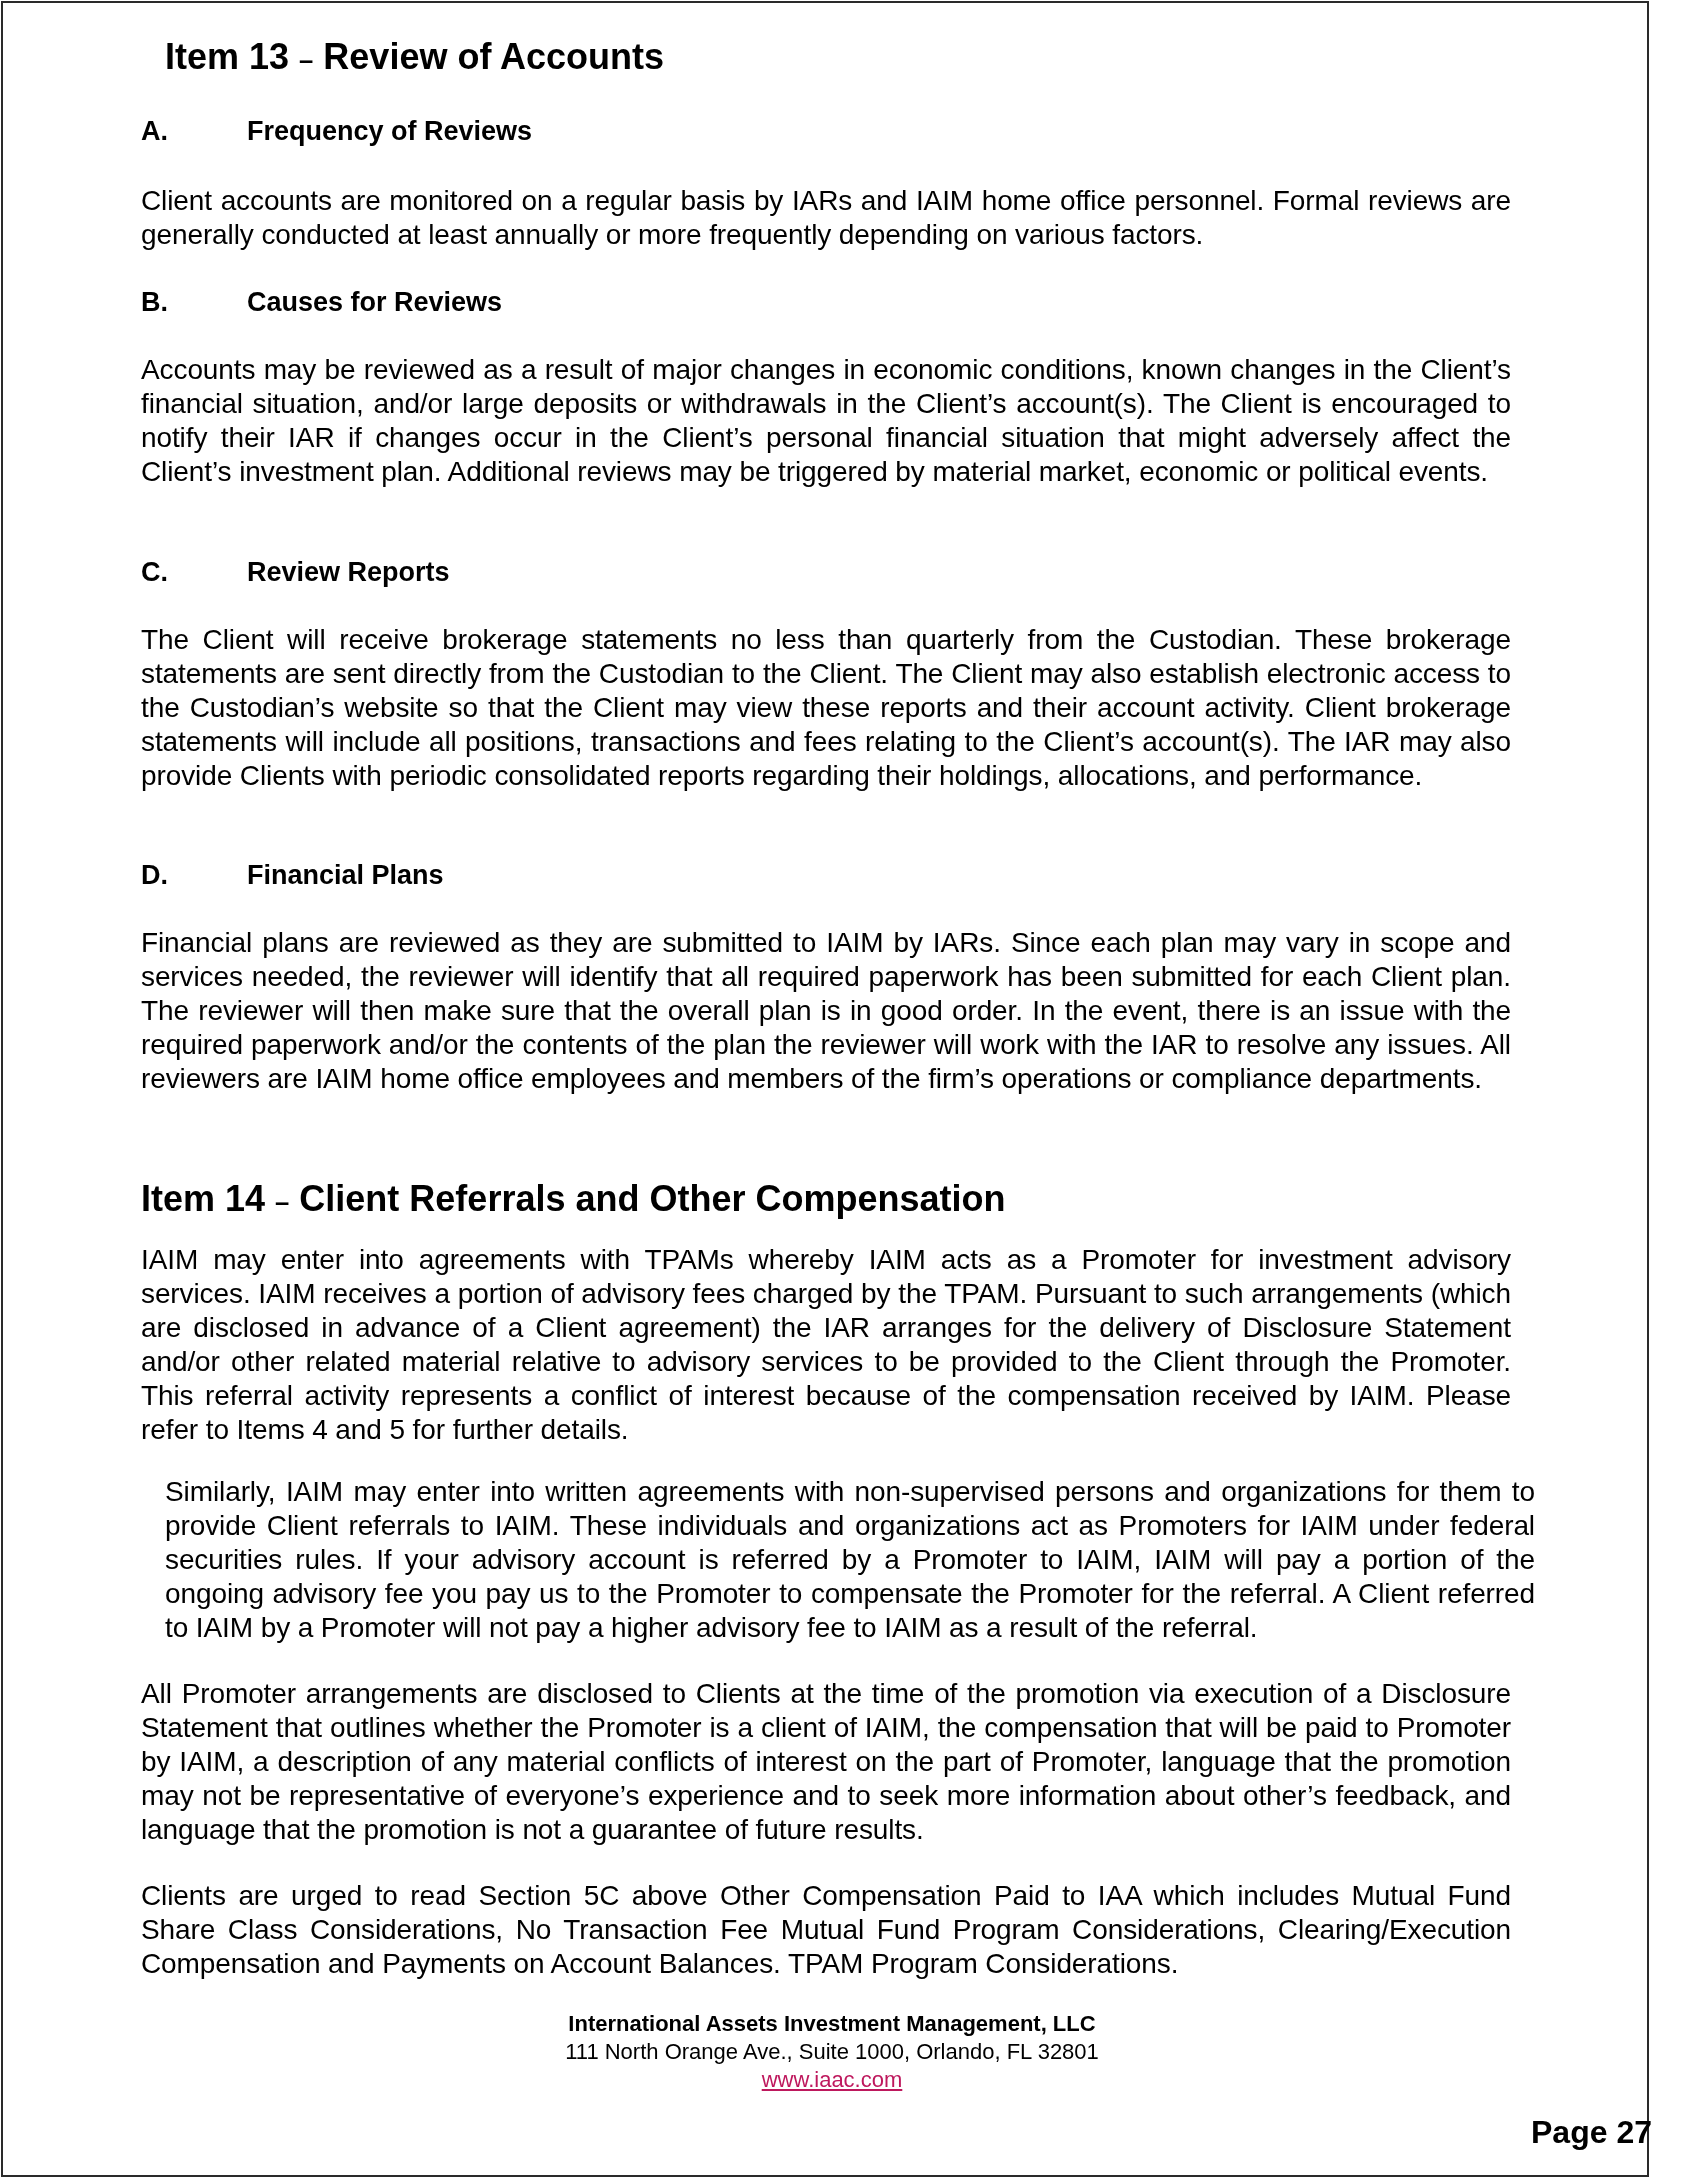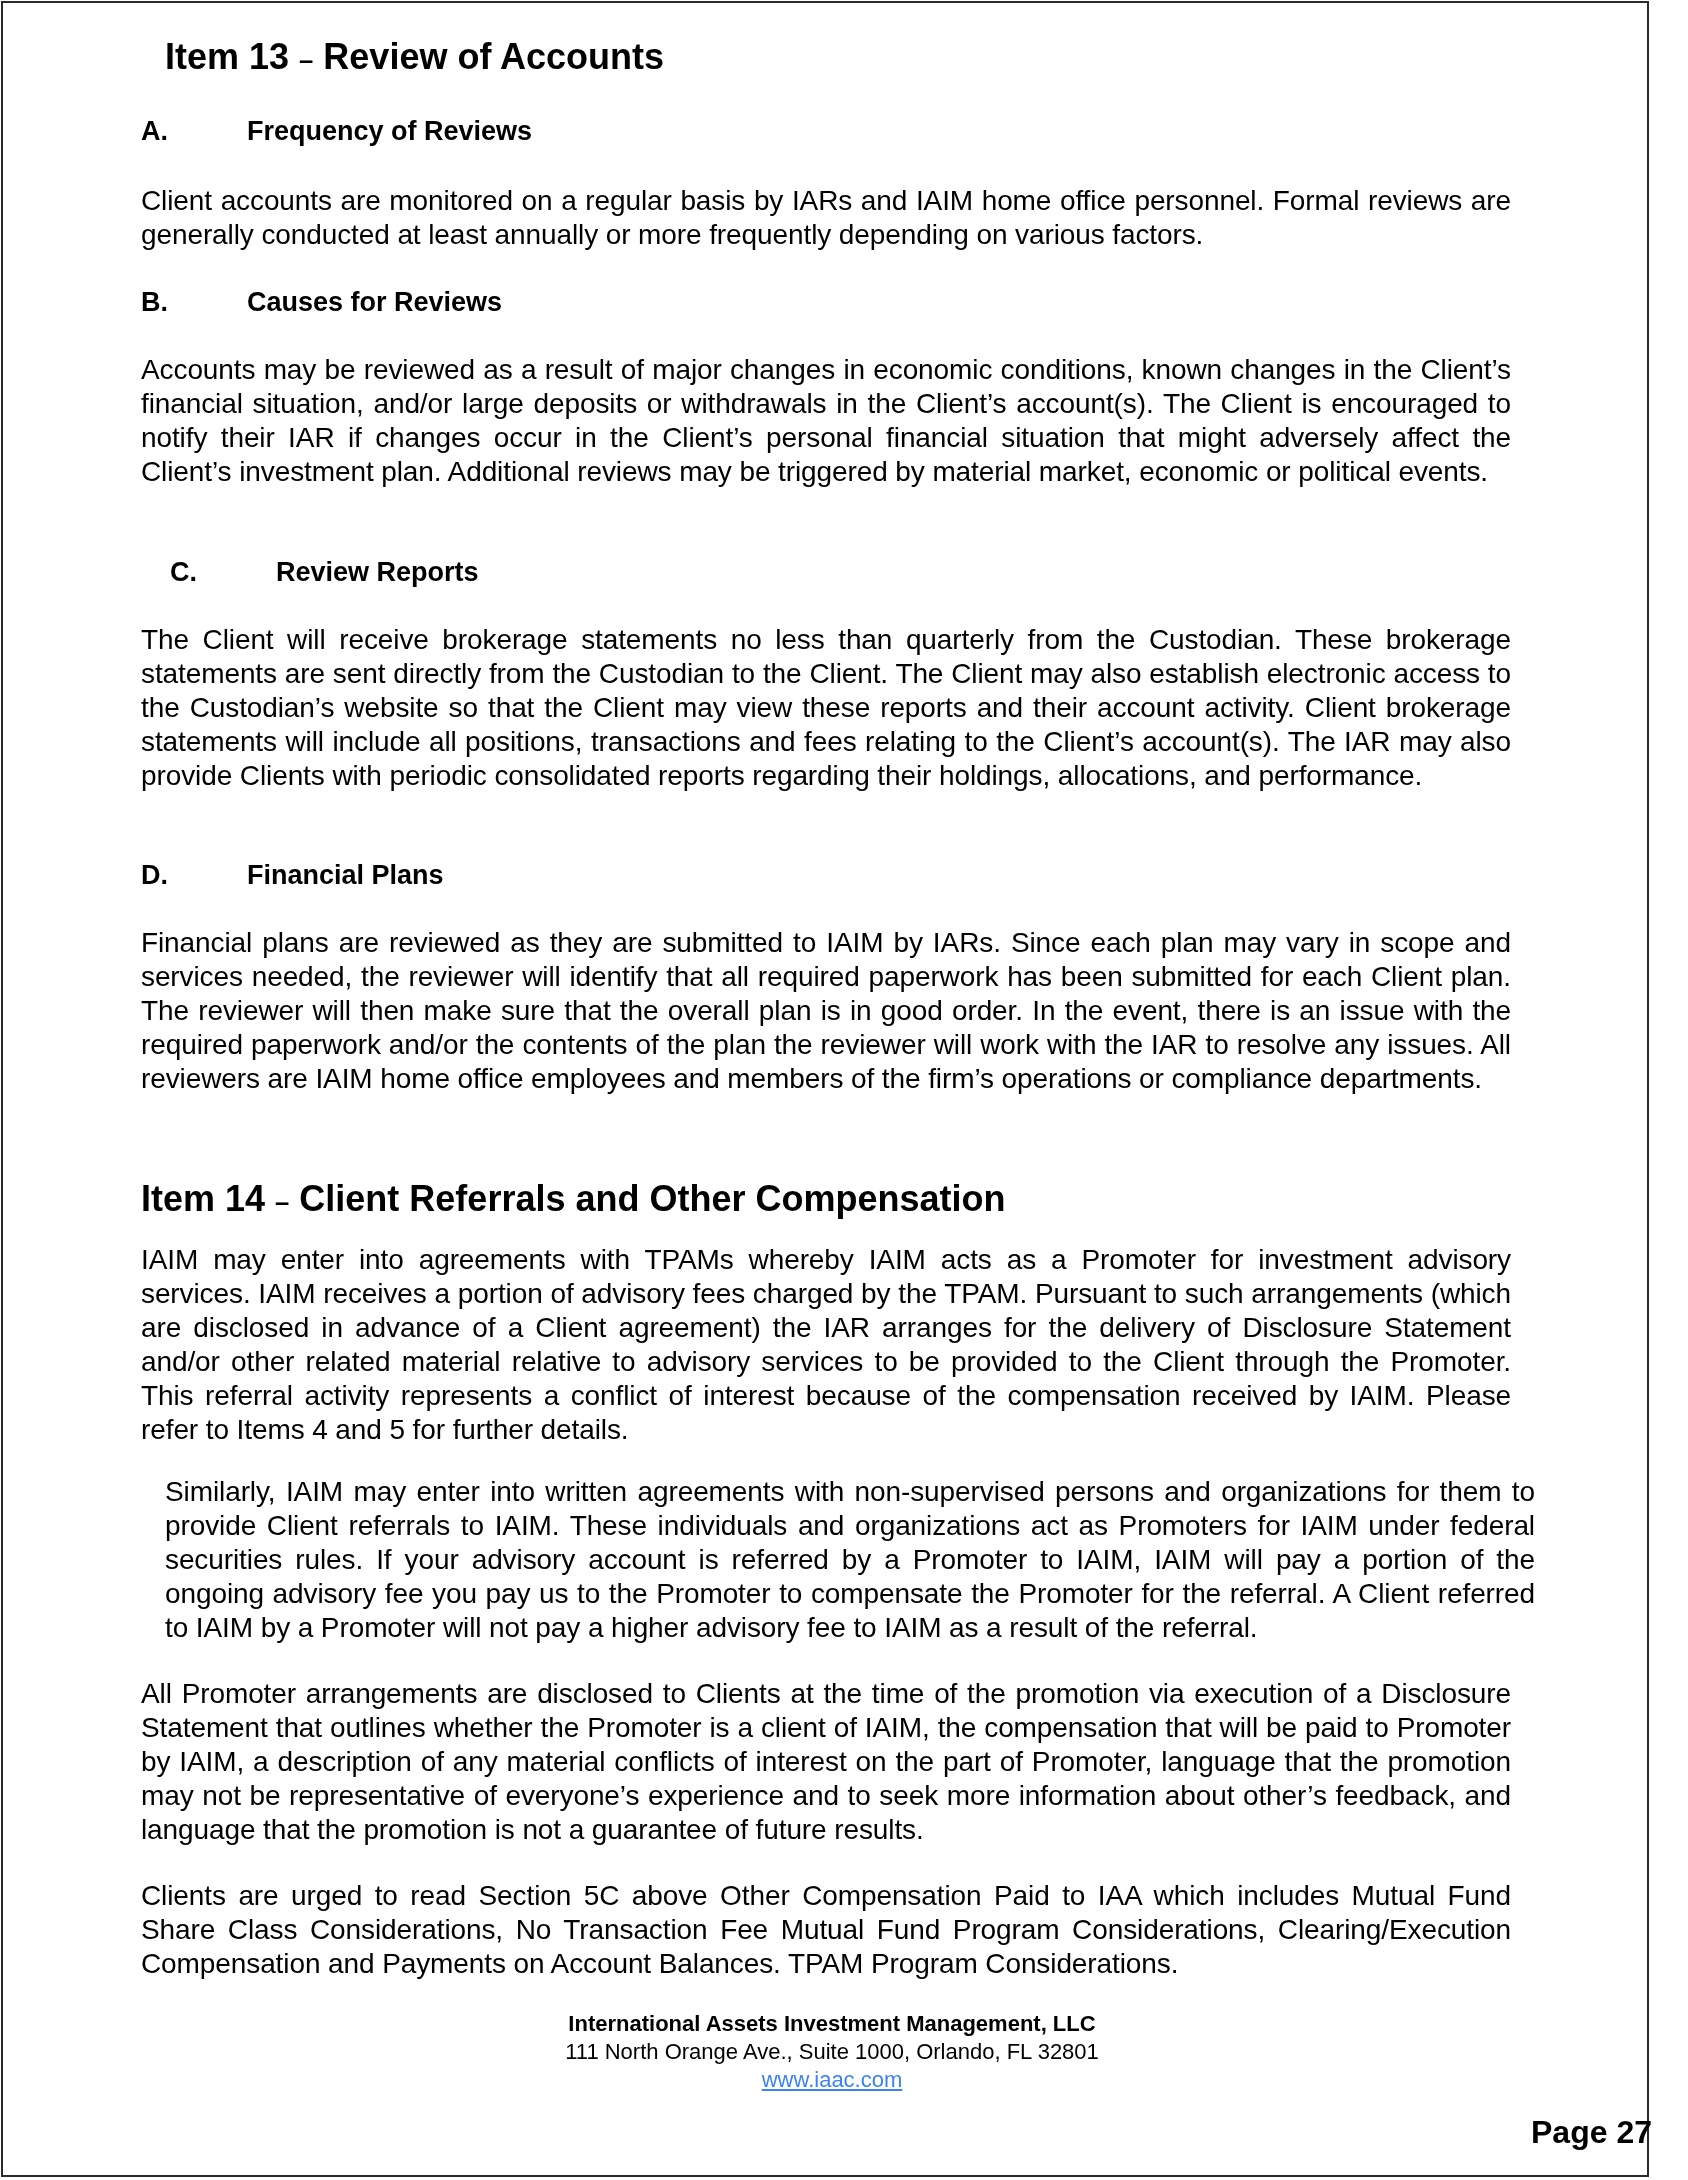--- a/index.html
+++ b/index.html
@@ -9,21 +9,21 @@
            border: 2.6px solid #2a2a2a; box-sizing: border-box; border-width: 2.6px 2.6px 2.6px 2.6px; }
   .block { position: absolute; left: 141px; width: 1370px; }
   .item-heading { font-size: 36px; font-weight: bold; line-height: 41px; margin: 0; white-space: nowrap; }
   .item-heading .dash { font-size: 25.6px; }
   .sub-heading { font-size: 27px; font-weight: bold; line-height: 34px; margin: 0; white-space: nowrap; }
   .sub-heading .letter { display: inline-block; width: 106px; }
   .para { font-size: 28px; line-height: 34px; margin: 0; text-align: justify; letter-spacing: -0.1px; }
   .footer { position: absolute; left: 0; width: 1652px; text-align: center; padding-left: 6px; }
   .footer-line { font-size: 22px; line-height: 28px; white-space: nowrap; }
   .footer-org { font-weight: bold; }
-  .footer-link { color: #3b82f6; text-decoration: underline; text-align: right; }
+  .footer-link { color: #be185d; text-decoration: underline; text-align: right; }
   .page-number { position: absolute; left: 1531px; top: 2119px; font-size: 32px; font-weight: bold; line-height: 27px; white-space: nowrap; }
 </style>
 </head>
 <body>
 
 <div class="frame"></div>
 
 <div class="block" style="top:36px;margin-left:24px;">
   <h1 class="item-heading"><span>Item 13</span> <span class="dash">–</span> <span>Review of Accounts</span></h1>
 </div>
@@ -35,21 +35,21 @@
   <p class="para">Client accounts are monitored on a regular basis by IARs and IAIM home office personnel. Formal reviews are generally conducted at least annually or more frequently depending on various factors.</p>
 </div>
 
 <div class="block" style="top:285px;">
   <h2 class="sub-heading"><span class="letter">B.</span><span>Causes for Reviews</span></h2>
 </div>
 <div class="block" style="top:353px;">
   <p class="para">Accounts may be reviewed as a result of major changes in economic conditions, known changes in the Client’s financial situation, and/or large deposits or withdrawals in the Client’s account(s). The Client is encouraged to notify their IAR if changes occur in the Client’s personal financial situation that might adversely affect the Client’s investment plan. Additional reviews may be triggered by material market, economic or political events.</p>
 </div>
 
-<div class="block" style="top:555px;margin-left:29px;">
+<div class="block" style="top:555px;">
   <h2 class="sub-heading"><span class="letter">C.</span><span>Review Reports</span></h2>
 </div>
 <div class="block" style="top:623px;">
   <p class="para">The Client will receive brokerage statements no less than quarterly from the Custodian. These brokerage statements are sent directly from the Custodian to the Client. The Client may also establish electronic access to the Custodian’s website so that the Client may view these reports and their account activity. Client brokerage statements will include all positions, transactions and fees relating to the Client’s account(s). The IAR may also provide Clients with periodic consolidated reports regarding their holdings, allocations, and performance.</p>
 </div>
 
 <div class="block" style="top:858px;">
   <h2 class="sub-heading"><span class="letter">D.</span><span>Financial Plans</span></h2>
 </div>
 <div class="block" style="top:926px;">

